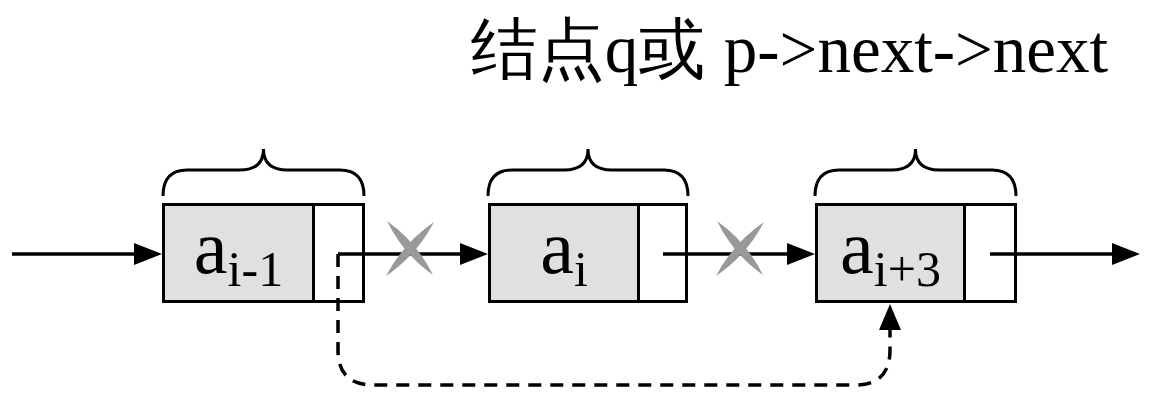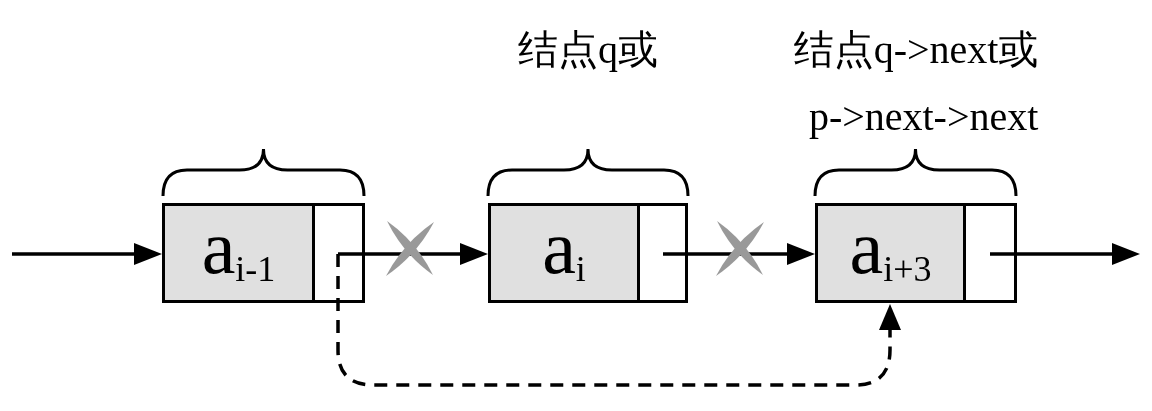--- a/index.html
+++ b/index.html
@@ -9,22 +9,22 @@
     height: 411px;
     background: var(--background, #ffffff);
     overflow: hidden;
     font-family: "Liberation Serif", "DejaVu Serif", serif;
     color: #000;
   }
   
   .anno {
     position: absolute;
     transform: translateX(-50%);
-    text-align: right;
-    font-size: 40px;
+    text-align: center;
+    font-size: 67px;
     line-height: 67px;
     white-space: nowrap;
   }
   
   .node {
     position: absolute;
     top: 203px;
     height: 100px;
     box-sizing: border-box;
     border: 3px solid var(--line, #000);
@@ -35,21 +35,21 @@
     box-sizing: border-box;
     height: 100%;
     background: var(--node-fill, #e0e0e0);
     border-right: 3px solid var(--line, #000);
     display: flex;
     align-items: center;
     justify-content: center;
   }
   .pointer-field { flex: 1; background: #fff; }
   .val-base { font-size: 76px; line-height: 76px; transform: translateY(-6px); }
-  .val-sub  { font-size: 36px; line-height: 50px; transform: translateY(16px); }
+  .val-sub  { font-size: 50px; line-height: 50px; transform: translateY(16px); }
   
   svg.overlay {
     position: absolute;
     left: 0; top: 0;
     pointer-events: none;
   }
   .stroke { stroke: var(--line, #000); stroke-width: 3.5; fill: none; }
   .brace  { stroke: var(--line, #000); stroke-width: 3;   fill: none; }
   .head   { fill: var(--line, #000); stroke: none; }
   .dashed { stroke: var(--line, #000); stroke-width: 3.5; fill: none; stroke-dasharray: 13 9; }
@@ -57,21 +57,20 @@
 </style>
 </head>
 <body>
 
 <div class="canvas">
 
   <div class="anno" style="left:588px; top:16px;">
     <div>结点q或</div>
   </div>
   <div class="anno" style="left:916px; top:16px;">
-    <div>结点q-&gt;next或</div>
     <div>p-&gt;next-&gt;next</div>
   </div>
 
   <div class="node" style="left:162px; width:203px;">
     <div class="data-field" style="width:150px;">
       <span class="val-base">a</span>
         <span class="val-sub">i-1</span>
     </div>
     <div class="pointer-field"></div>
   </div>

